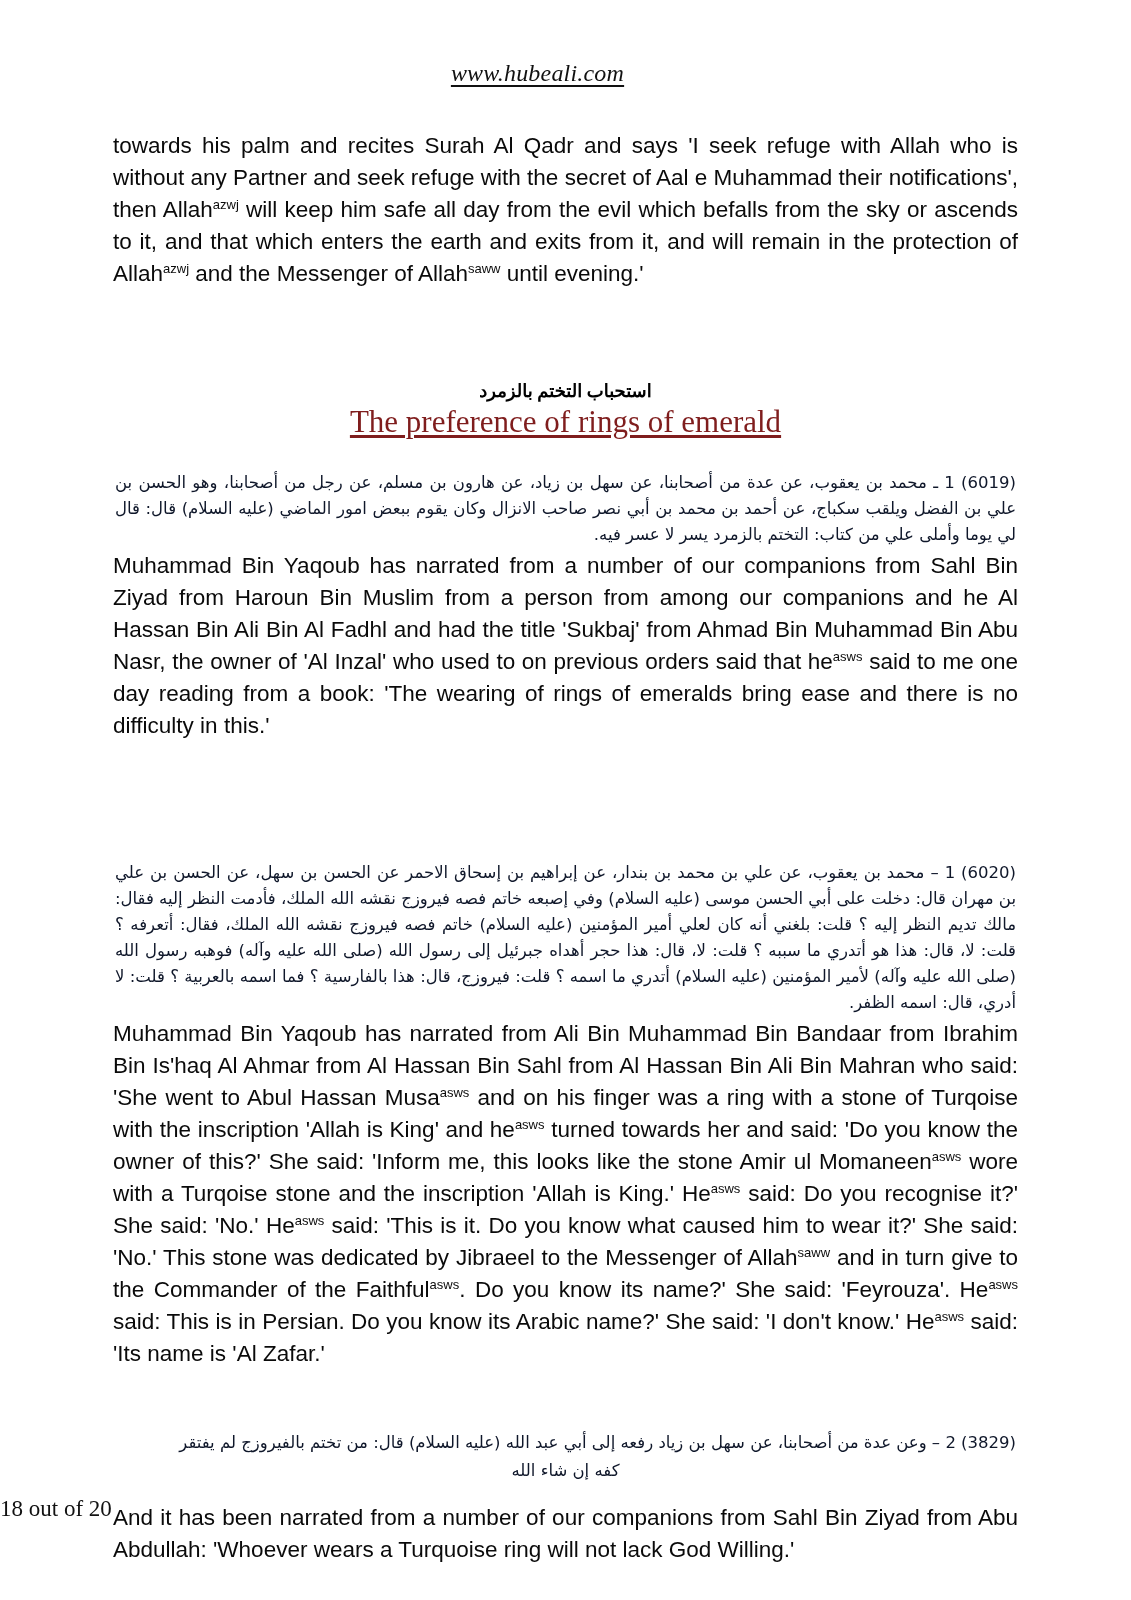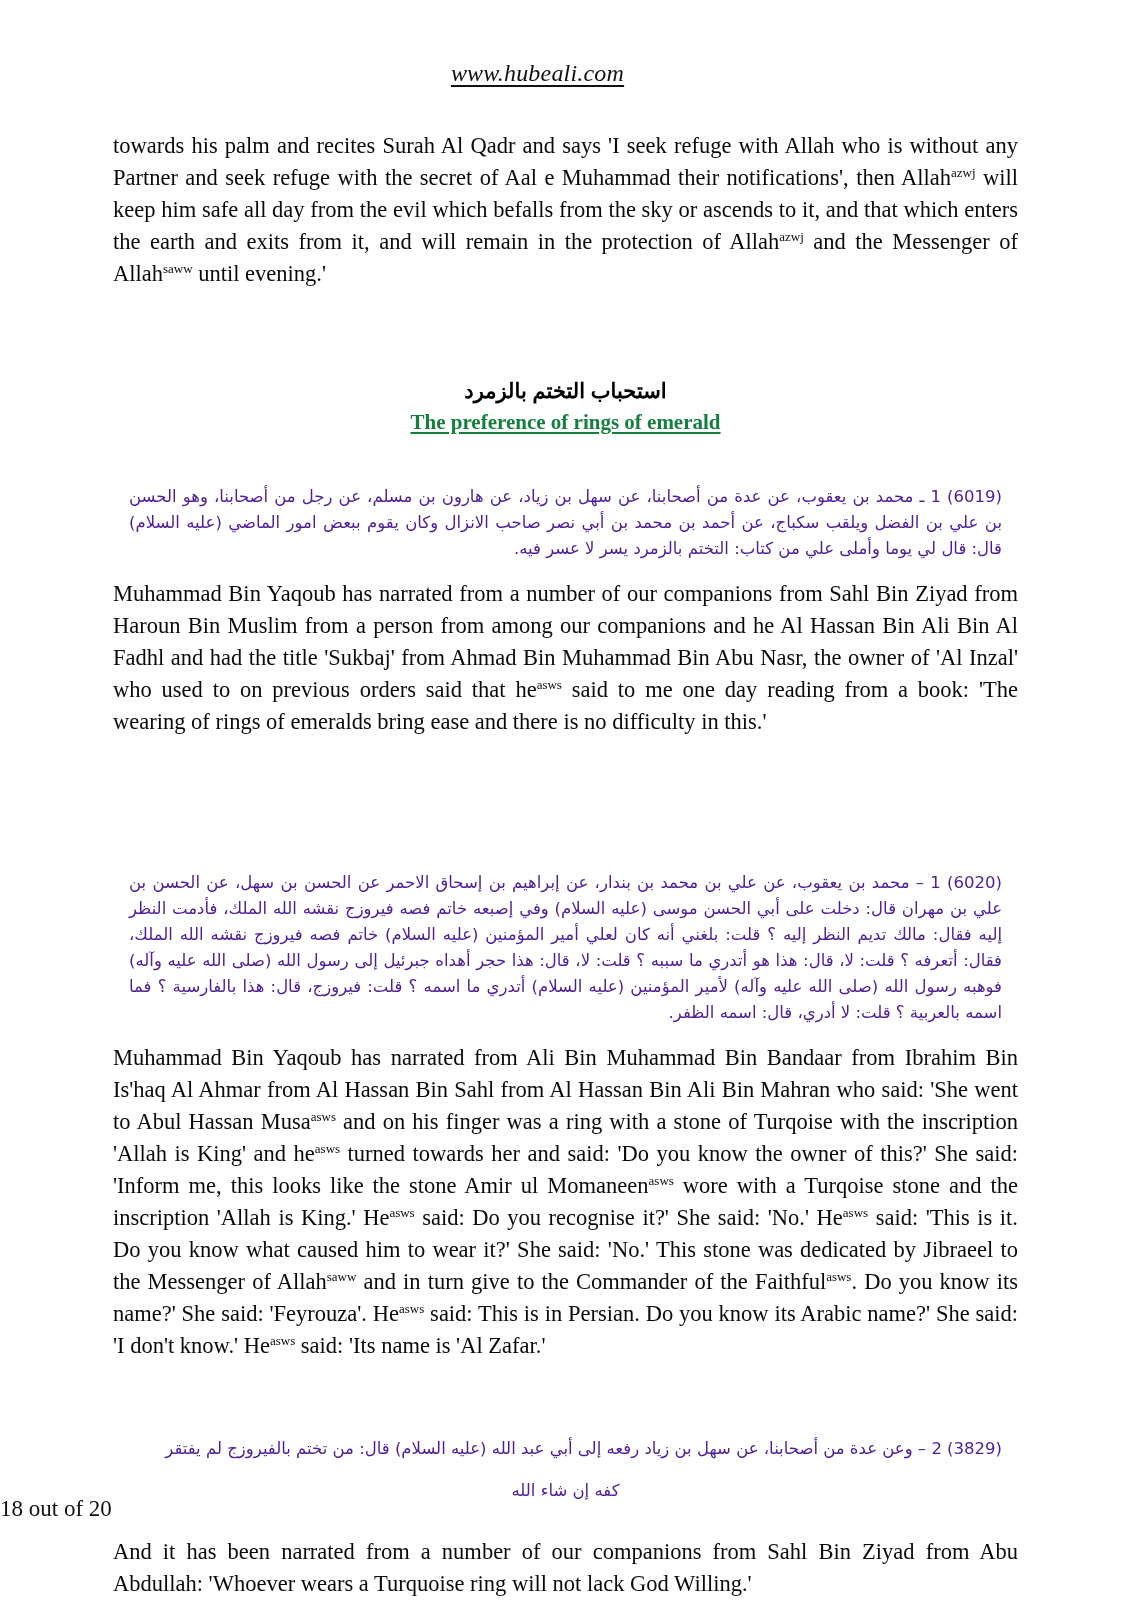--- a/index.html
+++ b/index.html
@@ -41,68 +41,68 @@
   
   .content {
     position: absolute;
     top: 130px;
     left: 113px;
     width: 905px;
   }
 
   
   .en-para {
-    font-family: Liberation Serif, serif;
+    font-family: Liberation Sans, sans-serif;
     font-size: 22.5px;
     line-height: 32px;
     text-align: justify;
     text-justify: inter-word;
     margin: 0;
     color: #0a0a0a;
   }
   .en-para sup {
     font-size: 13px;
     line-height: 0;
     vertical-align: super;
   }
 
   
   .section-heading {
     text-align: center;
     margin: 0;
   }
   .heading-ar {
     direction: rtl;
-    font-family: Liberation Sans, sans-serif;
-    font-size: 21px;
+    font-family: Liberation Serif, serif;
+    font-size: 18px;
     font-weight: bold;
     line-height: 30px;
     color: #000;
   }
   .heading-en {
     font-family: "Liberation Serif", serif;
-    font-weight: bold;
-    font-size: 21px;
+    font-weight: normal;
+    font-size: 31px;
     line-height: 32px;
-    color: #15803d;
+    color: #7f1d1d;
   }
   .heading-en span.u {
     text-decoration: underline;
     text-underline-offset: 3px;
   }
 
   
   .ar-para {
     direction: rtl;
     text-align: justify;
     font-family: "DejaVu Sans", sans-serif;
     font-size: 16.5px;
     line-height: 26px;
-    margin: 16px;
-    color: #4c1d95;
+    margin: 2px;
+    color: #0f172a;
   }
   .ar-para.tail {
     text-align: center;
   }
 
   
   .sp-xl { height: 86px; }
   .sp-lg { height: 58px; }
   .sp-md { height: 30px; }
   .sp-sm { height: 16px; }

